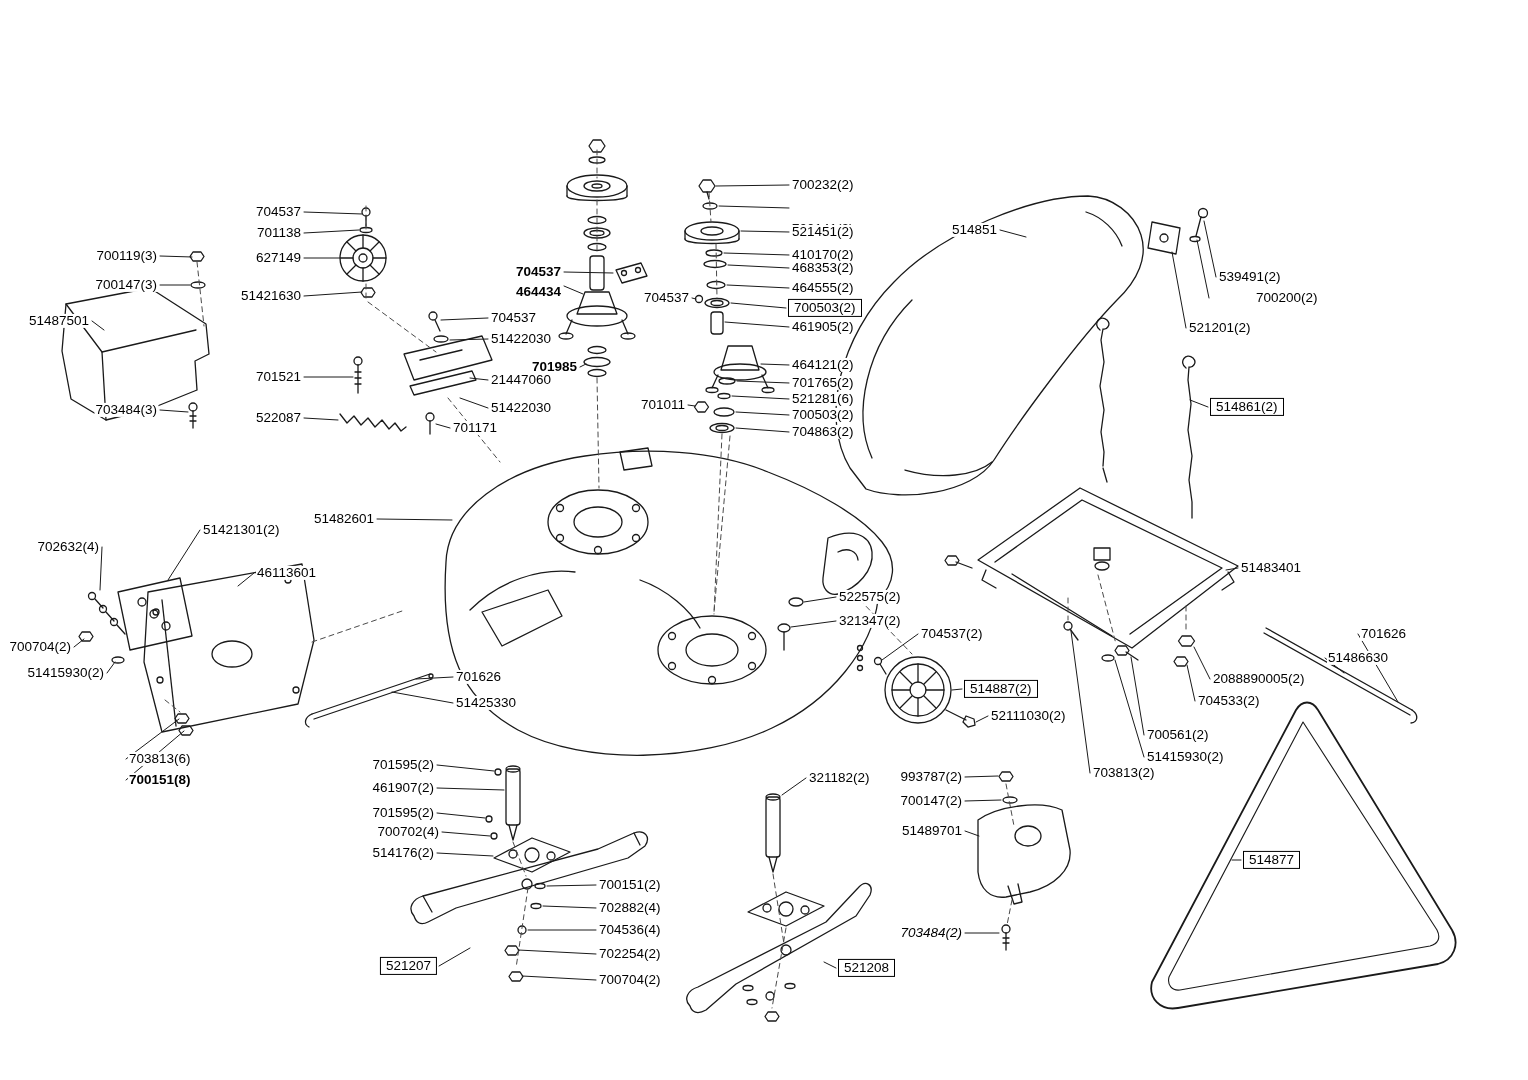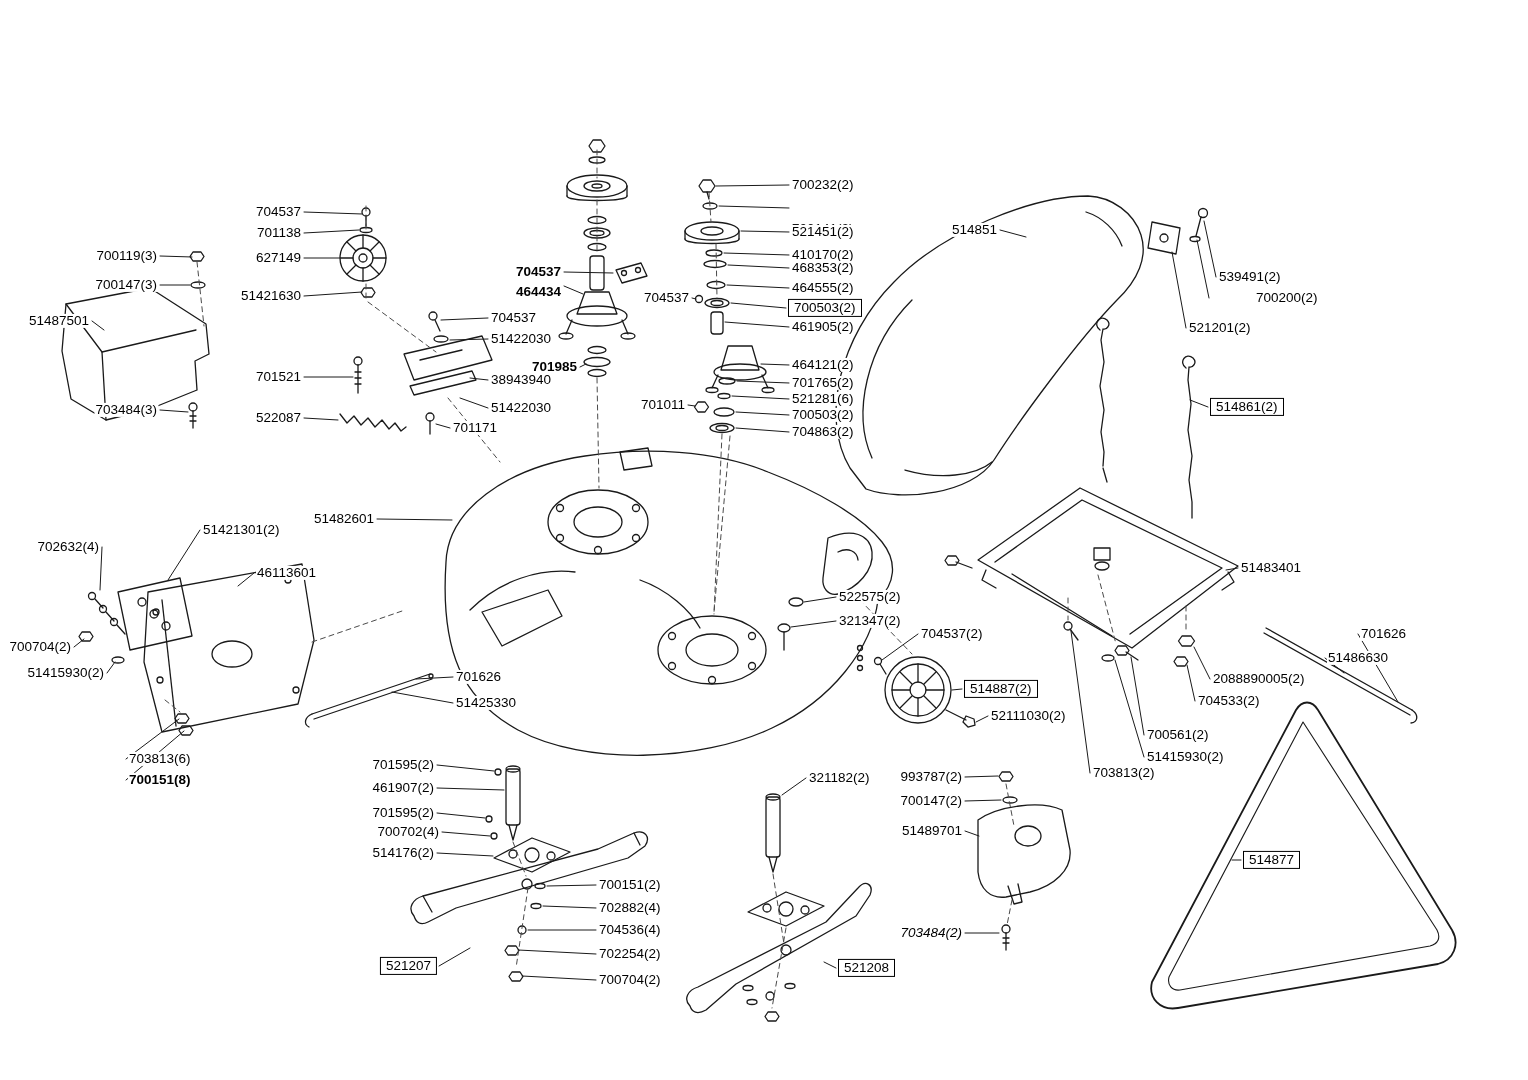--- a/index.html
+++ b/index.html
@@ -391,21 +391,21 @@
       <div class="part-label" style="left: 302px; top: 212px; transform: translate(-100%, -50%);">704537</div>
       <div class="part-label" style="left: 302px; top: 233px; transform: translate(-100%, -50%);">701138</div>
       <div class="part-label" style="left: 158px; top: 256px; transform: translate(-100%, -50%);">700119(3)</div>
       <div class="part-label" style="left: 302px; top: 258px; transform: translate(-100%, -50%);">627149</div>
       <div class="part-label" style="left: 158px; top: 285px; transform: translate(-100%, -50%);">700147(3)</div>
       <div class="part-label" style="left: 302px; top: 296px; transform: translate(-100%, -50%);">51421630</div>
       <div class="part-label" style="left: 90px; top: 321px; transform: translate(-100%, -50%);">51487501</div>
       <div class="part-label" style="left: 490px; top: 318px; transform: translate(0px, -50%);">704537</div>
       <div class="part-label" style="left: 490px; top: 339px; transform: translate(0px, -50%);">51422030</div>
       <div class="part-label" style="left: 302px; top: 377px; transform: translate(-100%, -50%);">701521</div>
-      <div class="part-label" style="left: 490px; top: 380px; transform: translate(0px, -50%);">38943940</div>
+      <div class="part-label" style="left: 490px; top: 380px; transform: translate(0px, -50%);">21447060</div>
       <div class="part-label" style="left: 158px; top: 410px; transform: translate(-100%, -50%);">703484(3)</div>
       <div class="part-label" style="left: 490px; top: 408px; transform: translate(0px, -50%);">51422030</div>
       <div class="part-label" style="left: 302px; top: 418px; transform: translate(-100%, -50%);">522087</div>
       <div class="part-label" style="left: 452px; top: 428px; transform: translate(0px, -50%);">701171</div>
       <div class="part-label bold" style="left: 562px; top: 272px; transform: translate(-100%, -50%);">704537</div>
       <div class="part-label bold" style="left: 562px; top: 286px; transform: translate(-100%, -50%); margin-top: 6px;">464434</div>
       <div class="part-label bold" style="left: 578px; top: 367px; transform: translate(-100%, -50%);">701985</div>
       <div class="part-label" style="left: 791px; top: 185px; transform: translate(0px, -50%);">700232(2)</div>
       <div class="part-label" style="left: 791px; top: 208px; transform: translate(0px, -50%); margin-top: 21px;">700141(2)</div>
       <div class="part-label" style="left: 791px; top: 232px; transform: translate(0px, -50%);">521451(2)</div>

